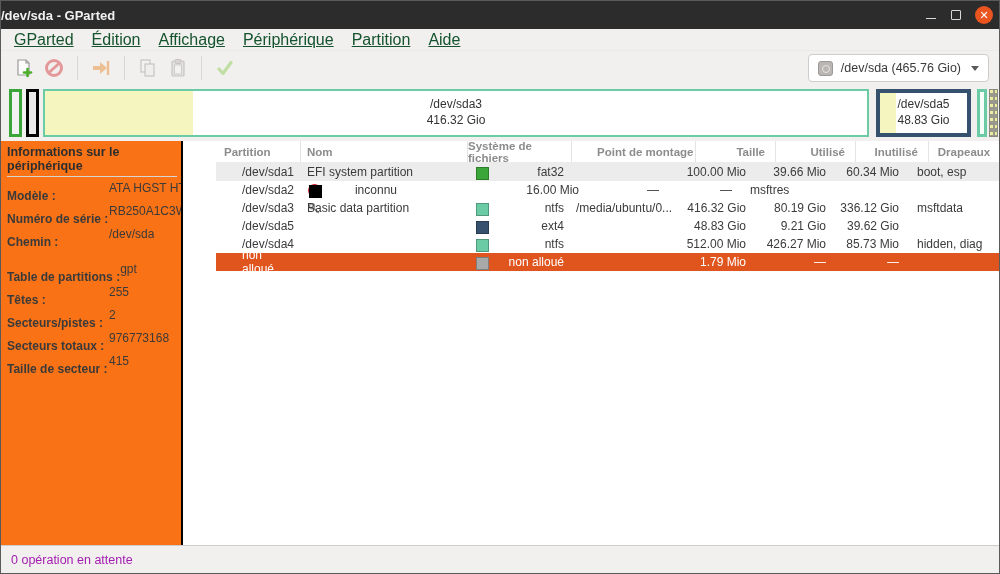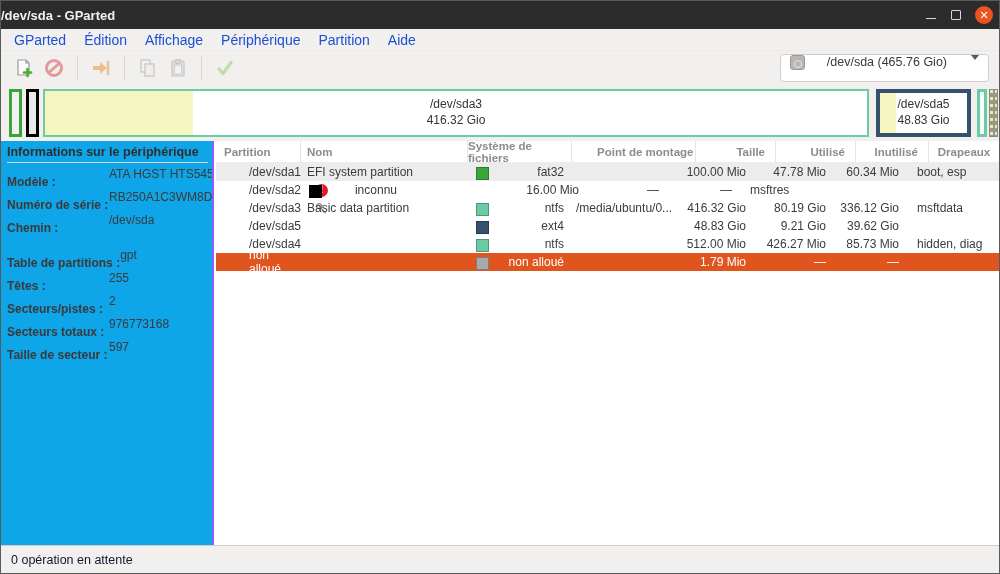--- a/index.html
+++ b/index.html
@@ -10,28 +10,28 @@
   .titlebar { position:absolute; top:0; left:0; right:0; height:28px; background:#2c2c2c; display:flex; align-items:center; justify-content:flex-start; }
   .titlebar .title { color:#f1f1f1; font-size:13px; font-weight:bold; }
   .win-controls { position:absolute; right:6px; top:0; height:28px; display:flex; align-items:center; gap:14px; }
   .btn-min { width:12px; height:12px; position:relative; cursor:pointer; }
   .btn-min::after { content:""; position:absolute; left:1px; right:1px; bottom:2px; height:1.5px; background:#d8d8d8; }
   .btn-max { width:10px; height:10px; border:1.5px solid #d8d8d8; border-radius:1px; cursor:pointer; }
   .btn-close { width:18px; height:18px; border-radius:50%; background:#e9541f; color:#fff; display:flex; align-items:center; justify-content:center; font-size:11px; line-height:1; cursor:pointer; }
 
   
   .menubar { position:absolute; top:28px; left:0; right:0; height:22px; background:#f2f0ef; display:flex; align-items:center; padding-left:4px; border-bottom:1px solid #eceae9; }
-  .menu-item { padding:2px 9px; font-size:14px; color:#1d4ed8; cursor:pointer; }
+  .menu-item { padding:2px 9px; font-size:16px; color:#14532d; cursor:pointer;text-decoration:underline; }
 
   
   .toolbar { position:absolute; top:50px; left:0; right:0; height:34px; background:#f2f0ef; display:flex; align-items:center; padding-left:8px; }
   .tool-btn { width:30px; height:28px; display:flex; align-items:center; justify-content:center; cursor:pointer; border-radius:3px; }
   .tool-btn.disabled { opacity:.5; cursor:default; }
   .tool-sep { width:1px; height:24px; background:#d9d7d5; margin:0 8px; }
-  .device-combo { position:absolute; right:10px; top:3px; height:28px; background:#ffffff; border:1px solid #cfccc9; border-radius:4px; display:flex; gap:22px; padding:0 9px; cursor:pointer; }
+  .device-combo { position:absolute; right:10px; top:3px; height:28px; background:#ffffff; border:1px solid #cfccc9; border-radius:4px; display:flex; align-items:center; gap:8px; padding:0 9px; cursor:pointer; }
   .device-combo .disk-ico { width:15px; height:15px; border-radius:3px; background:#b9b6b3; border:1px solid #9b9895; position:relative; }
   .device-combo .disk-ico::after { content:""; position:absolute; left:3.5px; top:3.5px; width:6px; height:6px; border-radius:50%; border:1.5px solid #e8e6e4; }
   .device-combo .label { font-size:12.5px; color:#3a3a3a; }
   .device-combo .caret { width:0; height:0; border-left:4px solid transparent; border-right:4px solid transparent; border-top:5px solid #5a5a5a; margin-left:2px; }
 
   
   .diskbar { position:absolute; top:84px; left:0; right:0; height:56px; background:#f2f0ef; }
   .seg { position:absolute; top:4px; height:48px; background:#fcfcfc; }
   .seg-sda1 { left:8px;   width:13px; border:3px solid #3aa63a; background:#f2f2f2; }
   .seg-sda2 { left:25px;  width:13px; border:3px solid #000000; background:#e9e9e9; }
@@ -40,21 +40,21 @@
   .seg-sda4 { left:976px; width:10px; border:3px solid #6bcba4; background:#f4fdf8; }
   .seg-unalloc { left:988px; width:9px; top:4px; height:48px; border:1px solid #8a8a80;
      background:
        linear-gradient(90deg, transparent 0 2.5px, #98988c 2.5px 4.5px, transparent 4.5px),
        repeating-linear-gradient(180deg, #ecec9e 0 3px, #98988c 3px 7px); }
   .seg-used { position:absolute; left:0; top:0; bottom:0; background:#f5f5c0; }
   .seg-label { position:absolute; inset:0; display:flex; flex-direction:column; align-items:center; justify-content:center; font-size:12px; color:#333; line-height:1.3; z-index:2; }
 
   
   .content { position:absolute; top:140px; left:0; right:0; bottom:28px; }
-  .infopanel { position:absolute; left:0; top:0; bottom:0; width:213px; background:#0ea5e9; border-right:2px solid #8b5cf6; padding:4px 0 0 6px; overflow:hidden; }
+  .infopanel { position:absolute; left:0; top:0; bottom:0; width:182px; background:#f97316; border-right:2px solid #000000; padding:4px 0 0 6px; overflow:hidden; }
   .info-title { font-size:12.5px; font-weight:bold; color:#2e2e2e; padding-bottom:3px; border-bottom:1px solid #d8d6d4; margin-right:4px; margin-bottom:4px; }
   .info-row { display:flex; font-size:12px; line-height:14.8px; white-space:nowrap; }
   .info-row .lbl { font-weight:bold; color:#3a3a3a; min-width:102px;margin-top:8px; }
   .info-row .val { color:#3a3a3a; overflow:hidden; }
   .info-gap { height:13px; }
 
   
   .ptable { position:absolute; left:215px; top:0; right:0; bottom:0; background:#ffffff; font-size:12px; color:#3b3b3b; }
   .thead { display:flex; height:22px; align-items:center; font-weight:bold; color:#8c8c8c; font-size:11.5px; border-bottom:1px solid #ececec; }
   .thead > div { height:100%; display:flex; align-items:center; border-right:1px solid #e4e4e4; }
@@ -72,34 +72,34 @@
   .c-unused { width:73px; }
   .c-flags  { flex:1; }
 
   .thead .c-part  { padding-left:8px; }
   .thead .c-nom   { padding-left:6px; }
   .thead .c-fs    { justify-content:flex-end; padding-right:8px; }
   .thead .c-mount { padding-left:5px;margin-left:20px; }
   .thead .c-size, .thead .c-used, .thead .c-unused { justify-content:flex-end; padding-right:10px; }
   .thead .c-flags { justify-content:center; }
 
-  .trow .c-part { display:flex; align-items:center; justify-content:flex-start; padding-left:33px; gap:14px; }
+  .trow .c-part { display:flex; align-items:center; justify-content:flex-start; padding-left:26px; gap:14px; }
   .trow .c-part .picon { width:13px; height:13px; flex:0 0 13px; display:flex; align-items:center; justify-content:center; }
   .trow .c-nom { padding-left:6px; overflow:hidden; white-space:nowrap; }
   .trow .c-fs { display:flex; align-items:center; }
   .fs-square { position:absolute; left:8px; top:2px; width:13px; height:13px; border:1px solid rgba(0,0,0,.25); }
   .fs-name { width:100%; text-align:right; padding-right:8px; }
   .trow .c-mount { padding-left:4px; overflow:hidden; white-space:nowrap; }
   .trow .c-size, .trow .c-used, .trow .c-unused { text-align:right; padding-right:10px; }
   .trow .c-flags { padding-left:8px; }
 
   .warn-ico { width:13px; height:13px; border-radius:50%; background:#e01b24; color:#fff; font-size:10px; font-weight:bold; display:flex; align-items:center; justify-content:center; line-height:1; }
 
   
-  .statusbar { position:absolute; left:0; right:0; bottom:0; height:28px; background:#f2f0ef; border-top:1px solid #cfcdcb; display:flex; align-items:center; padding-left:10px; font-size:12.5px; color:#0f172a; }
+  .statusbar { position:absolute; left:0; right:0; bottom:0; height:28px; background:#f2f0ef; border-top:1px solid #cfcdcb; display:flex; align-items:center; padding-left:10px; font-size:12.5px; color:#a21caf; }
 </style>
 </head>
 <body>
 
 <div class="window">
 
   <div class="titlebar">
     <span class="title">/dev/sda - GParted</span>
     <div class="win-controls">
       <div class="btn-min"></div>
@@ -218,21 +218,21 @@
       <div class="info-row">
         <span class="lbl">Secteurs/pistes :</span>
         <span class="val">2</span>
       </div>
       <div class="info-row">
         <span class="lbl">Secteurs totaux :</span>
         <span class="val">976773168</span>
       </div>
       <div class="info-row">
         <span class="lbl">Taille de secteur :</span>
-        <span class="val">597</span>
+        <span class="val">415</span>
       </div>
     </aside>
 
     <div class="ptable">
       <div class="thead">
         <div class="c-part">Partition</div>
         <div class="c-nom">Nom</div>
         <div class="c-fs">Système de fichiers</div>
         <div class="c-mount">Point de montage</div>
         <div class="c-size">Taille</div>
@@ -246,21 +246,21 @@
             <span>/dev/sda1</span>
             <span class="picon"></span>
           </div>
         <div class="c-nom">EFI system partition</div>
         <div class="c-fs">
             <span class="fs-square" style="background-color: rgb(58, 166, 58);"></span>
             <span class="fs-name">fat32</span>
           </div>
         <div class="c-mount"></div>
         <div class="c-size">100.00 Mio</div>
-        <div class="c-used">47.78 Mio</div>
+        <div class="c-used">39.66 Mio</div>
         <div class="c-unused">60.34 Mio</div>
         <div class="c-flags">boot, esp</div>
       </div>
 
       <div class="trow">
         <div class="c-part">
             <span>/dev/sda2</span>
             <span class="picon">
               <span class="warn-ico">!</span>
             </span>

